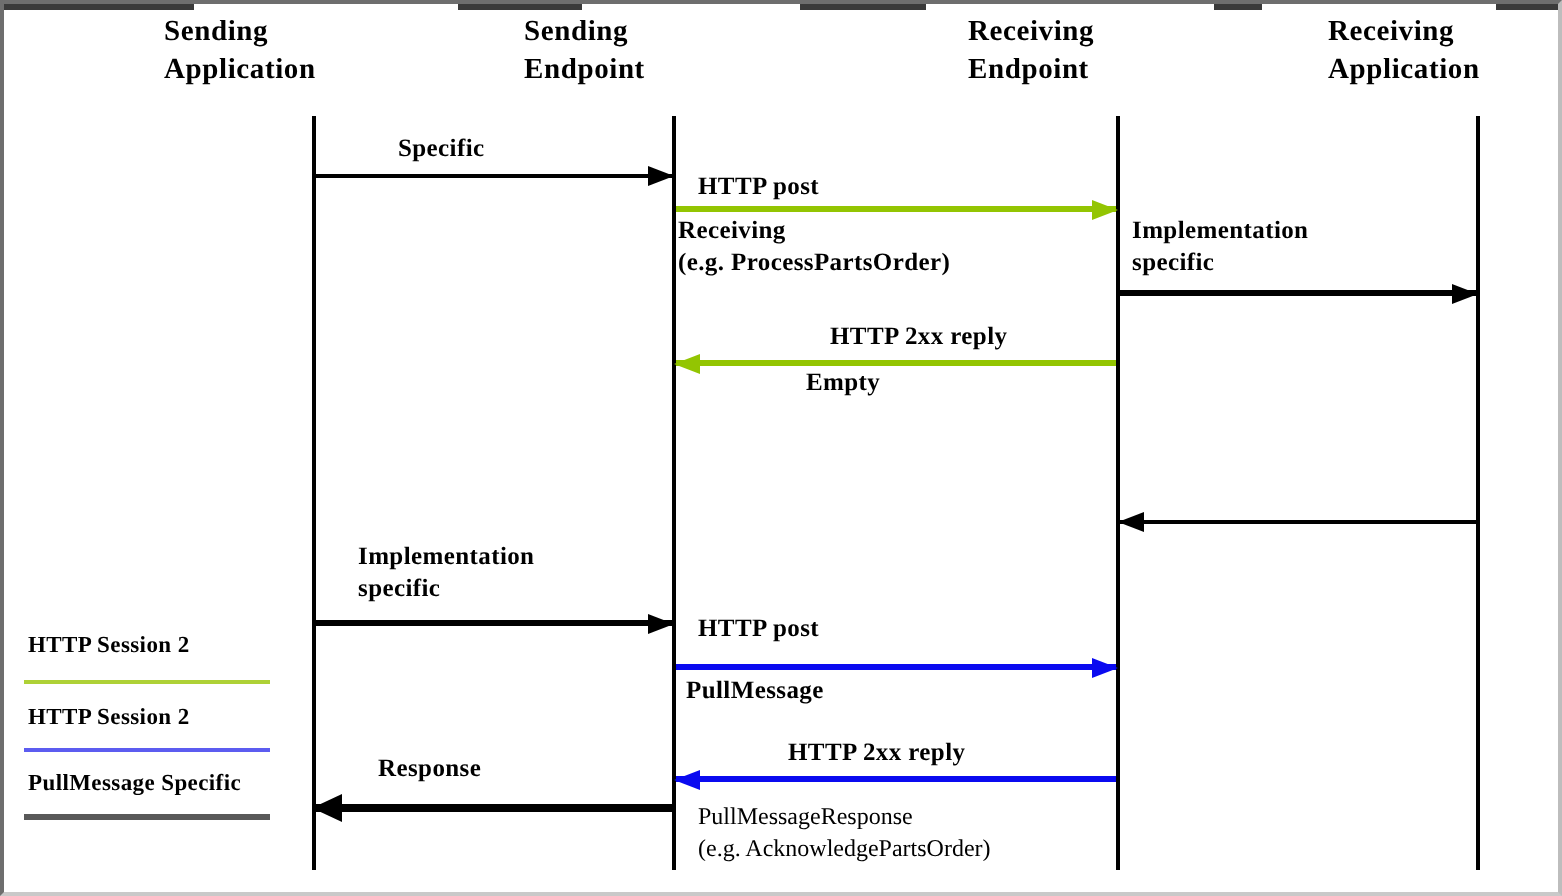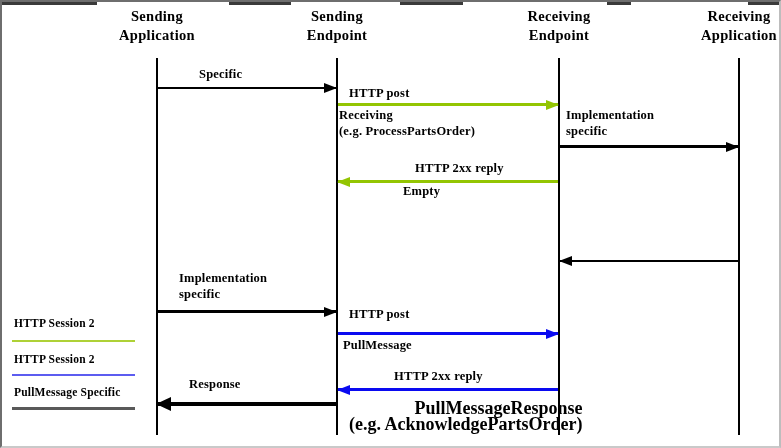--- a/index.html
+++ b/index.html
@@ -5,32 +5,32 @@
   html,body{margin:0;padding:0;background:#fff;}
   .canvas{
     position:relative;width:781px;height:448px;background:#ffffff;
     font-family:"Liberation Serif",serif;color:#000;box-sizing:border-box;
     border-top:2px solid #6e6e6e;border-left:2px solid #6e6e6e;
     border-right:2px solid #bdbdbd;border-bottom:2px solid #c9c9c9;
     overflow:hidden;
   }
   .topseg{position:absolute;top:0;height:3px;background:#3a3a3a;}
   .participant{
-    position:absolute;top:5px;width:150px;text-align:center;
+    position:absolute;top:5px;width:150px;text-align:left;
     font-weight:bold;font-size:14.5px;line-height:19px;white-space:pre-line;
     letter-spacing:.3px;
   }
   .lifeline{position:absolute;top:56px;height:377px;width:2px;background:#000;}
   .msg{position:absolute;background:#000;}
   .head{position:absolute;width:0;height:0;top:50%;transform:translateY(-50%);}
   .head.right{right:-1px;border-left:13px solid #000;border-top:5px solid transparent;border-bottom:5px solid transparent;}
   .head.left{left:-1px;border-right:13px solid #000;border-top:5px solid transparent;border-bottom:5px solid transparent;}
   .head.big.left{border-right-width:15px;border-top-width:7px;border-bottom-width:7px;}
   .lbl{position:absolute;font-weight:bold;font-size:12.5px;line-height:15.5px;white-space:pre-line;letter-spacing:.2px;}
-  .lbl.normal{font-weight:bold;font-size:18px;line-height:16px;letter-spacing:0;text-align:right;}
+  .lbl.normal{font-weight:normal;font-size:12px;line-height:16px;letter-spacing:0;}
   .legend-label{position:absolute;left:12px;font-weight:bold;font-size:11.5px;letter-spacing:.2px;}
   .legend-line{position:absolute;left:10px;width:123px;height:2px;}
   .legend-line.thick{height:3px;}
 </style>
 </head>
 <body>
 
 <div class="canvas">
 
   <div class="topseg" style="left:0;width:95px"></div>

